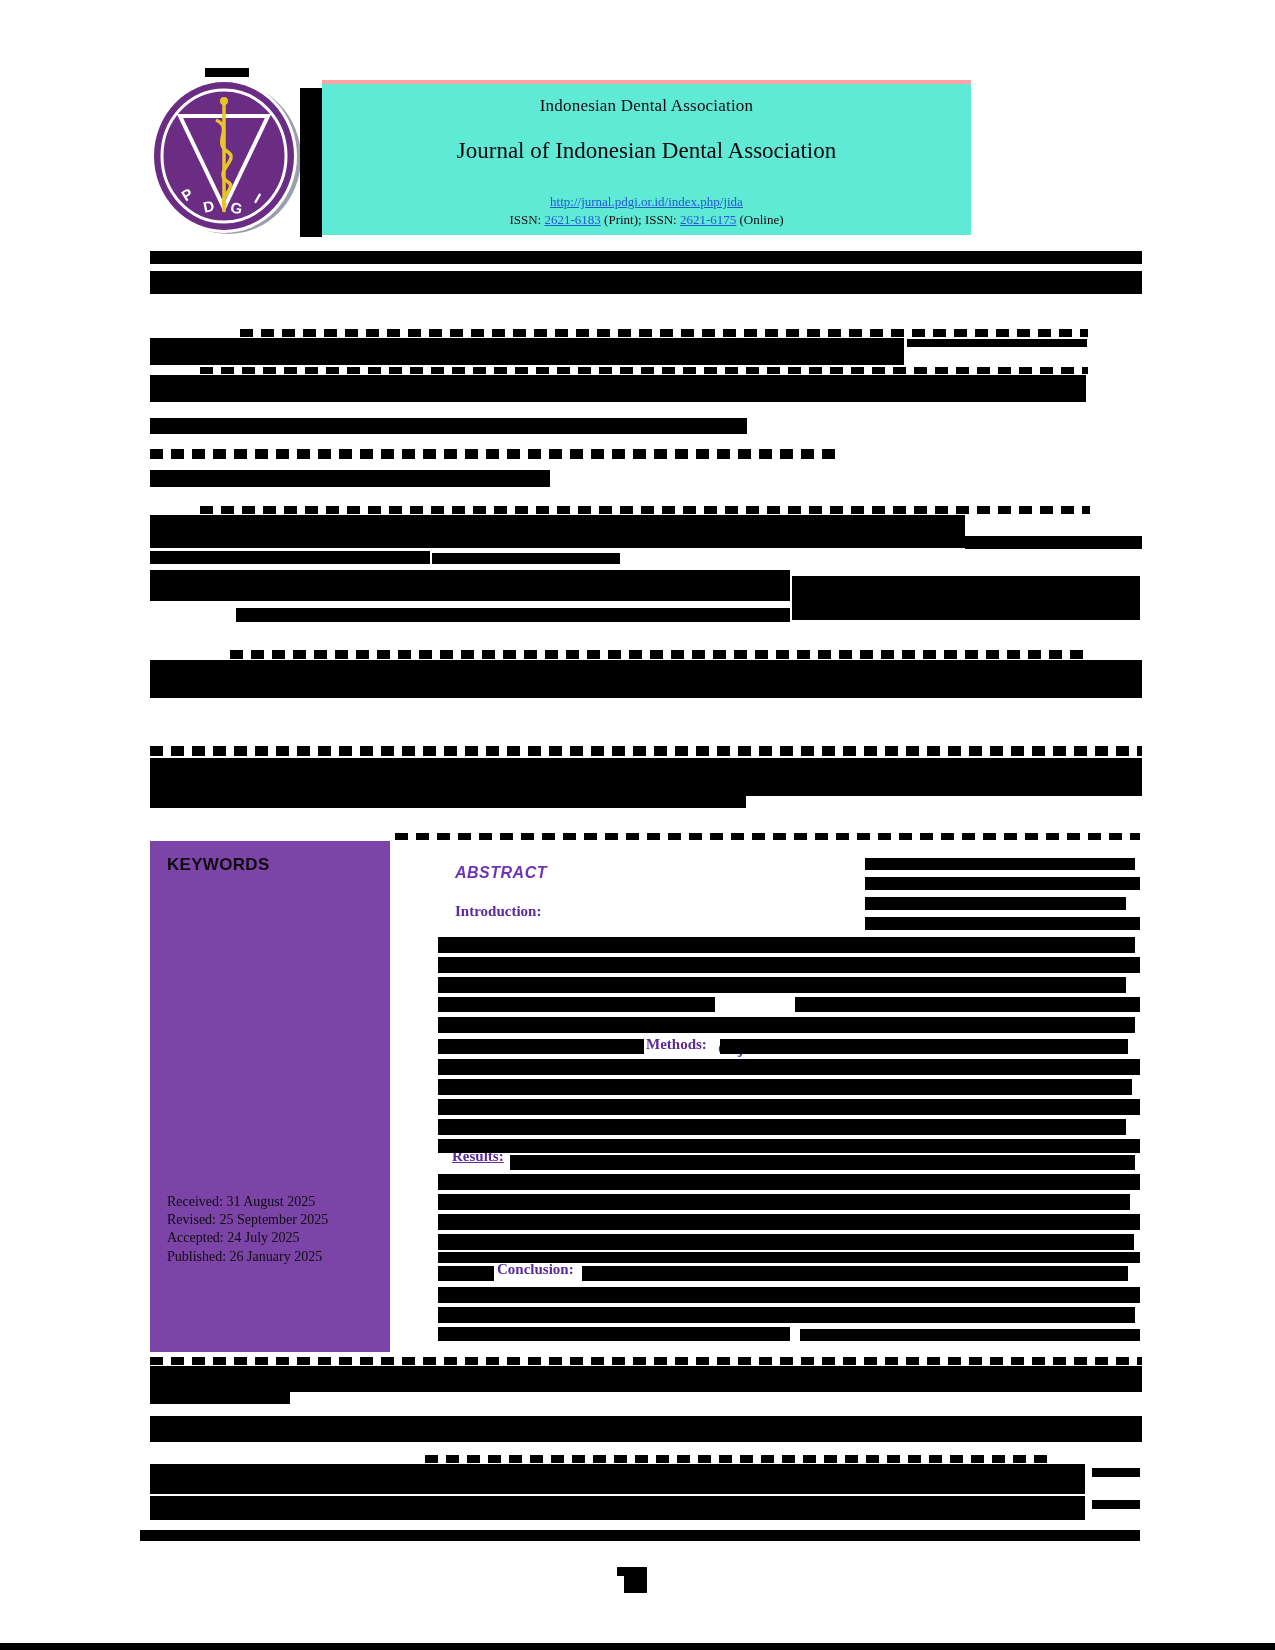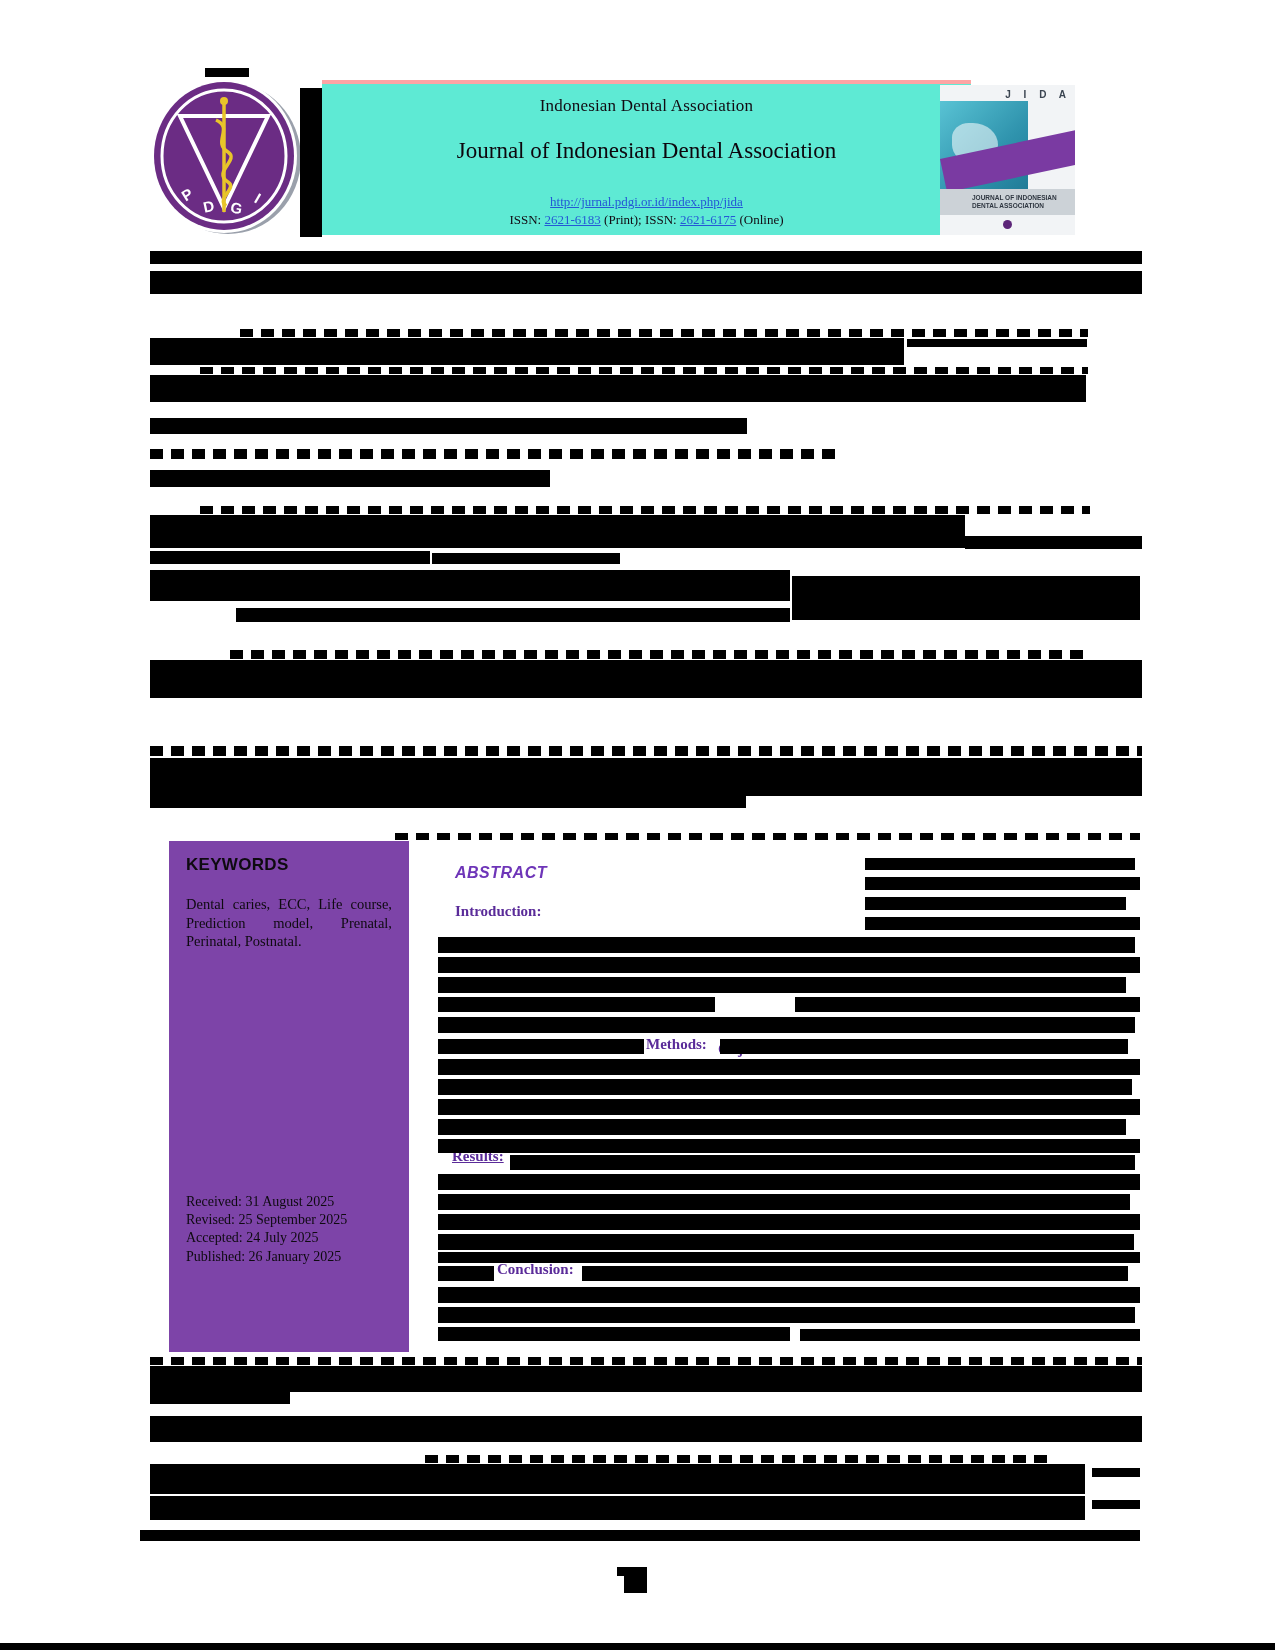--- a/index.html
+++ b/index.html
@@ -25,21 +25,21 @@
                 background:rgba(255,255,255,.55);border-radius:40% 60% 50% 50%;}
   .cover .band{position:absolute;left:0;top:74px;width:160px;height:34px;background:#7a3aa2;
                transform:rotate(-12deg);transform-origin:left top;}
   .cover .gray{position:absolute;left:0;top:104px;width:135px;height:26px;background:#ccd2d7;
                display:flex;flex-direction:column;justify-content:center;padding-left:32px;box-sizing:border-box;}
   .cover .gray div{font-size:6.5px;font-weight:bold;color:#2e3640;line-height:1.25;}
   .cover .dot{position:absolute;left:63px;top:135px;width:9px;height:9px;border-radius:50%;
               background:#5d2579;}
   
   .keywords{position:absolute;left:150px;top:841px;width:240px;height:511px;background:#7d44a8;
-            box-sizing:border-box;padding:14px 17px;margin-left:19px;}
+            box-sizing:border-box;padding:14px 17px;}
   .keywords .kw-title{font-family:"Liberation Sans",sans-serif;font-weight:bold;font-size:17px;
             color:#0e0a10;letter-spacing:.3px;}
   .keywords .kw-text{margin-top:20px;font-size:14.5px;line-height:1.28;color:#0e0a10;
             text-align:justify;}
   .keywords .dates{position:absolute;left:17px;top:352px;font-size:14px;line-height:1.3;color:#0e0a10;}
   
   .ab-heading{position:absolute;left:455px;top:864px;font-family:"Liberation Sans",sans-serif;
               font-weight:bold;font-style:italic;font-size:16px;letter-spacing:.5px;color:#6e35b8;}
   .ab-label{position:absolute;font-weight:bold;font-size:15px;color:#5a2b99;white-space:nowrap;}
   
@@ -68,34 +68,23 @@
 
   <div class="banner">
     <div class="assoc">Indonesian Dental Association</div>
     <div class="jtitle">Journal of Indonesian Dental Association</div>
     <div class="url">
       <a href="#">http://jurnal.pdgi.or.id/index.php/jida</a>
     </div>
     <div class="issn"><span>ISSN: </span><a href="#">2621-6183</a><span> (Print); ISSN: </span><a href="#">2621-6175</a><span> (Online)</span></div>
   </div>
 
-  <div class="cover">
-    <div class="photo"></div>
-    <div class="band"></div>
-    <div class="jida">J I D A</div>
-    <div class="gray">
-      <div>JOURNAL OF INDONESIAN</div>
-      <div>DENTAL ASSOCIATION</div>
-    </div>
-    <div class="dot"></div>
-  </div>
 
   <div class="keywords">
     <div class="kw-title">KEYWORDS</div>
-    <div class="kw-text">Dental caries, ECC, Life course, Prediction model, Prenatal, Perinatal, Postnatal.</div>
     <div class="dates">
       <div>Received: 31 August 2025</div>
       <div>Revised: 25 September 2025</div>
       <div>Accepted: 24 July 2025</div>
       <div>Published: 26 January 2025</div>
     </div>
   </div>
 
   <div class="ab-heading">ABSTRACT</div>
 

